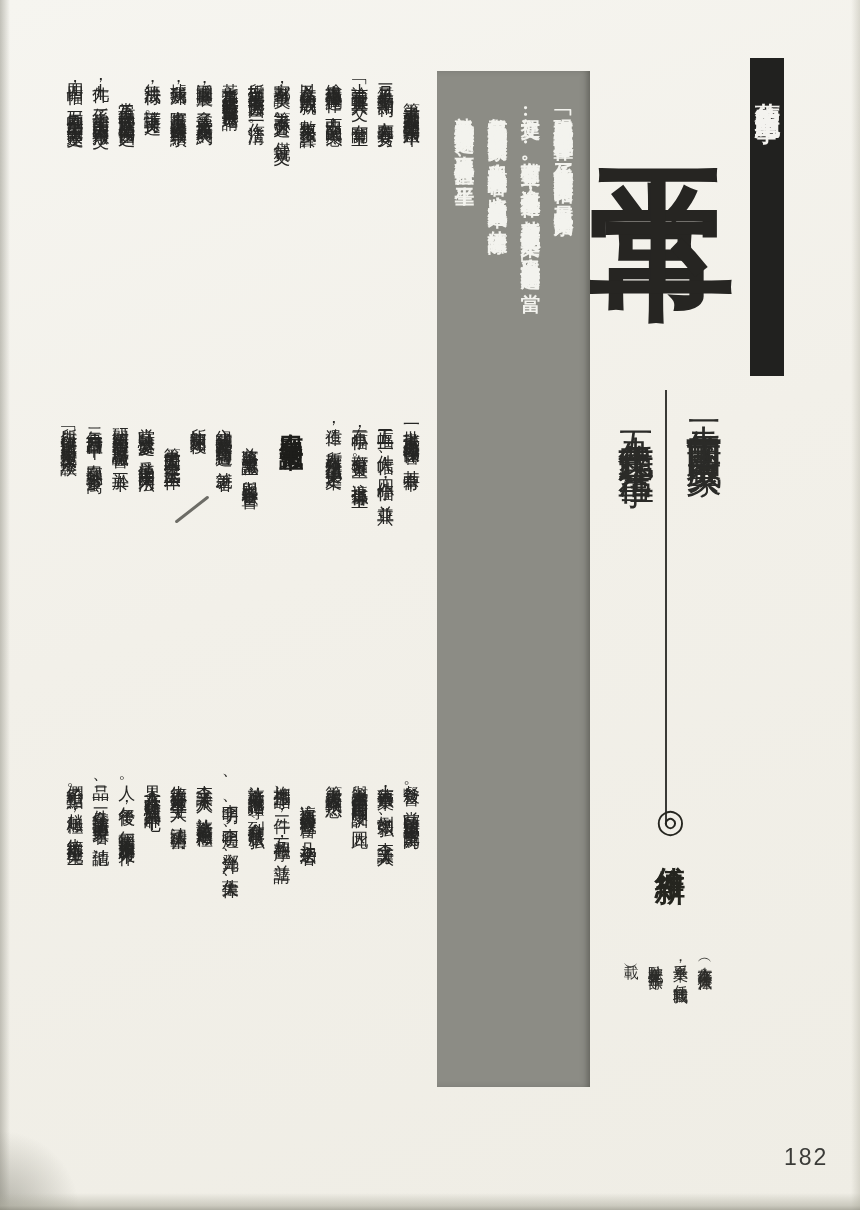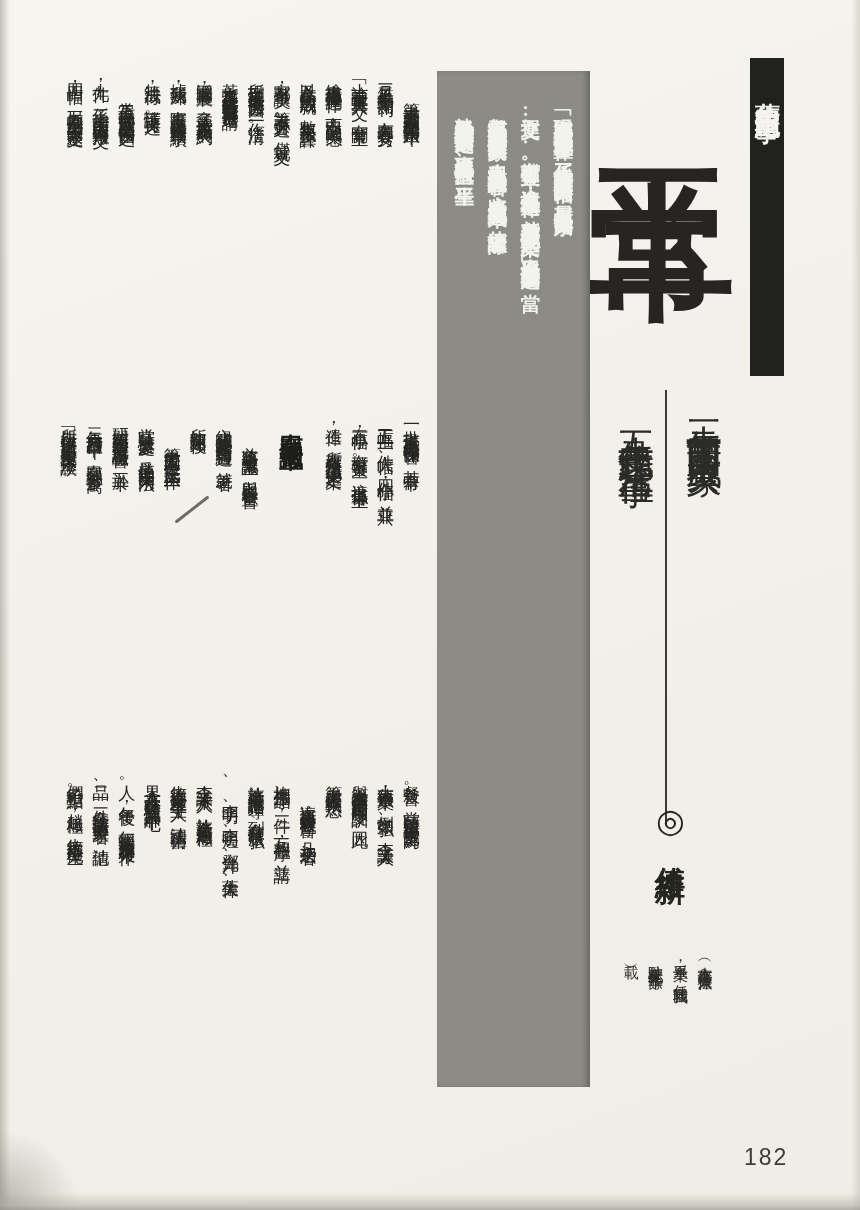--- a/index.html
+++ b/index.html
@@ -57,21 +57,21 @@
         font-size:15px;letter-spacing:1.4px;color:#2c2c29;}
 
   
   #band1{left:60px;top:70px;width:364px;height:330px;}
   #band2{left:54px;top:415px;width:370px;height:325px;}
   #band3{left:60px;top:772px;width:364px;height:318px;}
   #section-heading{writing-mode:vertical-rl;width:58px;line-height:58px;font-size:24px;
       font-weight:bold;letter-spacing:2.5px;color:#1e1e1b;}
 
   
-  #page-number{position:absolute;left:744px;top:1144px;font-size:23px;letter-spacing:2px;
+  #page-number{position:absolute;left:784px;top:1144px;font-size:23px;letter-spacing:2px;
       color:#3b3b38;font-family:"Liberation Sans","DejaVu Sans",sans-serif;}
   #scan-mark{position:absolute;left:171px;top:508px;width:42px;height:3px;background:#55554f;
       transform:rotate(-38deg);border-radius:2px;opacity:.85;}
 </style>
 </head>
 <body>
 
 <div id="page">
 
   <div id="section-label">

